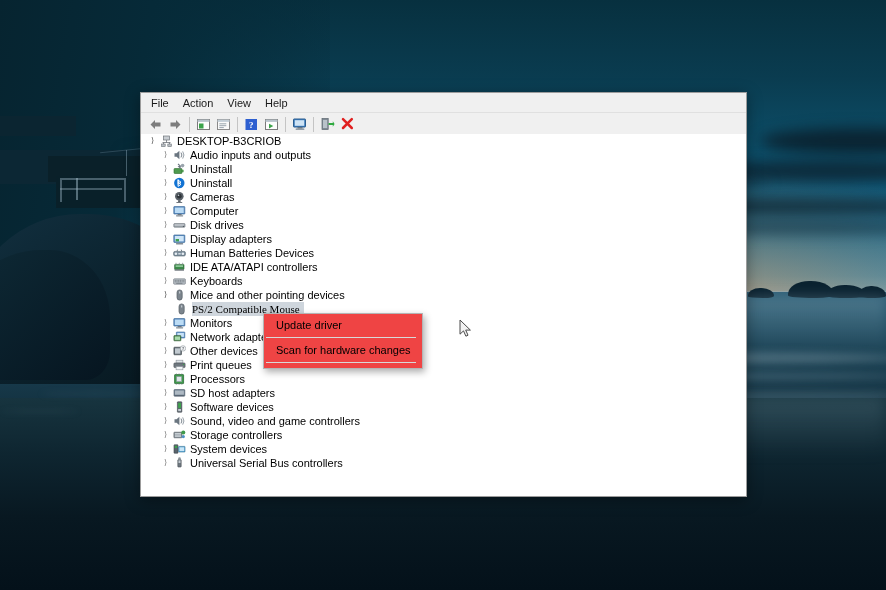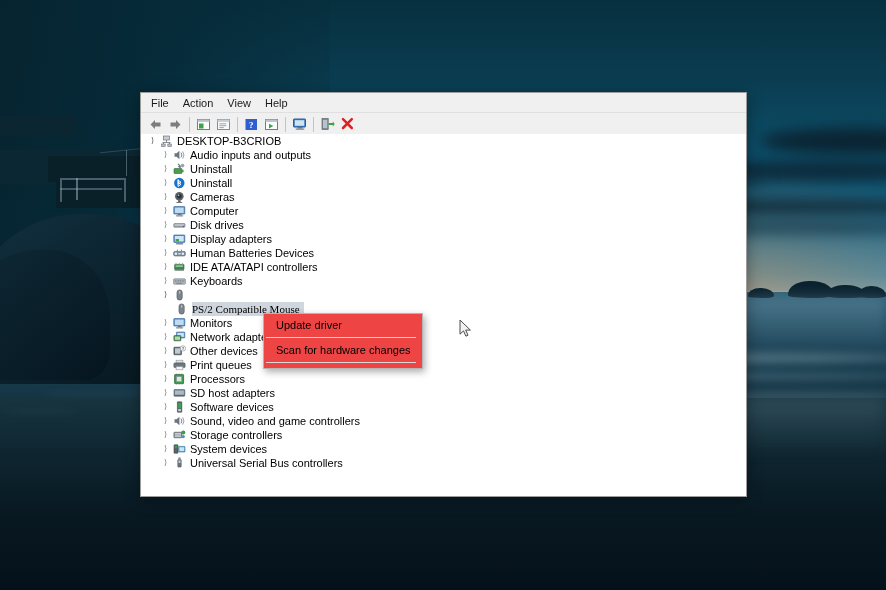--- a/index.html
+++ b/index.html
@@ -414,20 +414,21 @@
     </div>
 
     <div class="row lvl1">
       <span class="chev expanded">⟩</span>
       <span class="ico">
         <svg width="13" height="12" viewBox="0 0 13 12">
             <rect x="4" y="0.9" width="5.2" height="10.2" rx="2.6" fill="#7c858d" stroke="#565e65" stroke-width="0.7"></rect>
             <rect x="6.3" y="2.2" width="0.9" height="2.4" rx="0.4" fill="#dde3e8"></rect>
           </svg>
       </span>
+      <span class="lbl">Mice and other pointing devices</span>
     </div>
 
     <div class="row lvl2 selected">
       <span class="ico">
         <svg width="13" height="12" viewBox="0 0 13 12">
             <rect x="4" y="0.9" width="5.2" height="10.2" rx="2.6" fill="#7c858d" stroke="#565e65" stroke-width="0.7"></rect>
             <rect x="6.3" y="2.2" width="0.9" height="2.4" rx="0.4" fill="#dde3e8"></rect>
           </svg>
       </span>
       <span class="lbl">PS/2 Compatible Mouse</span>

